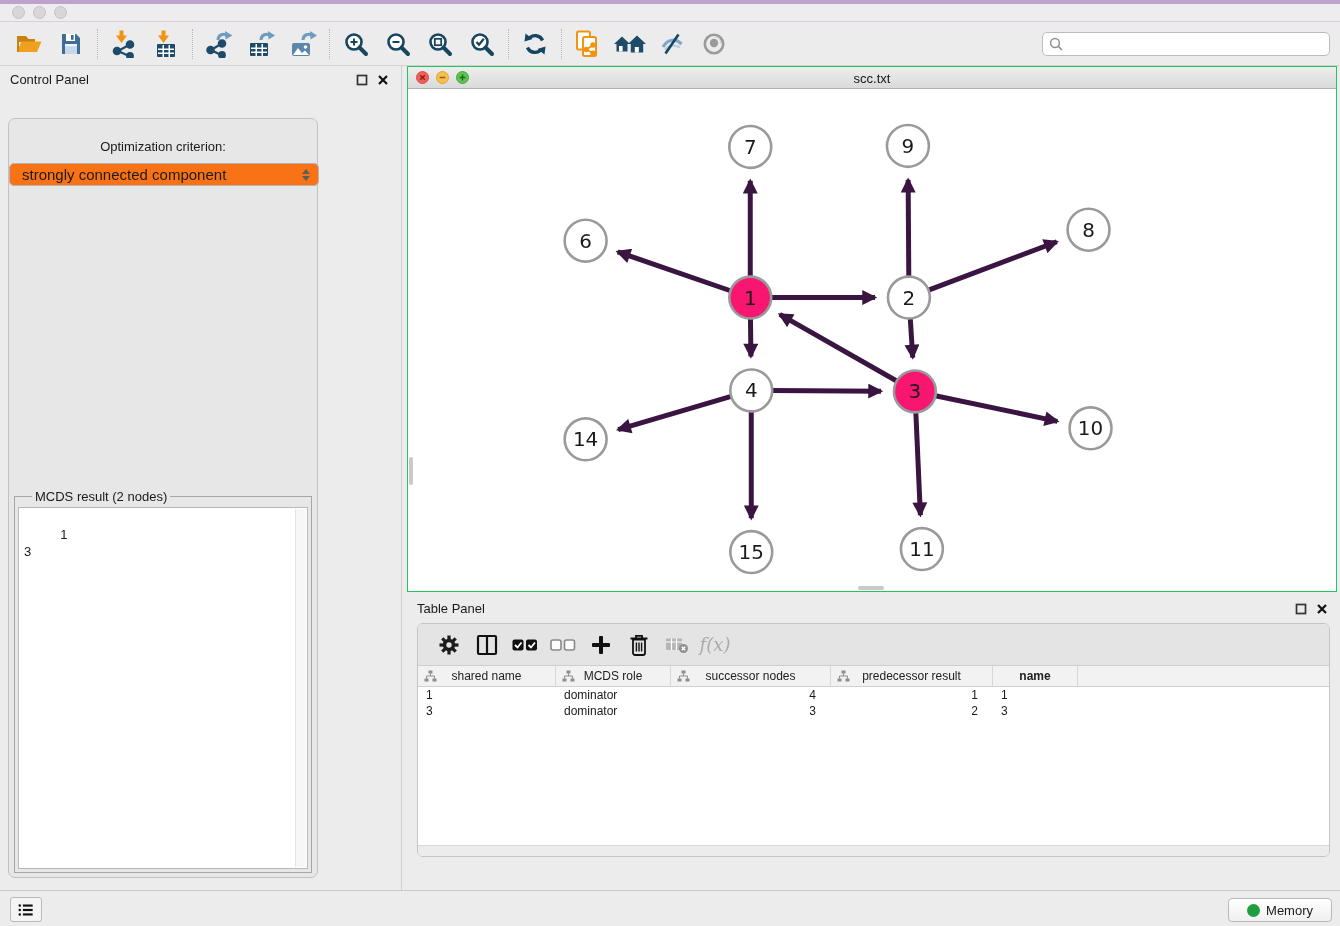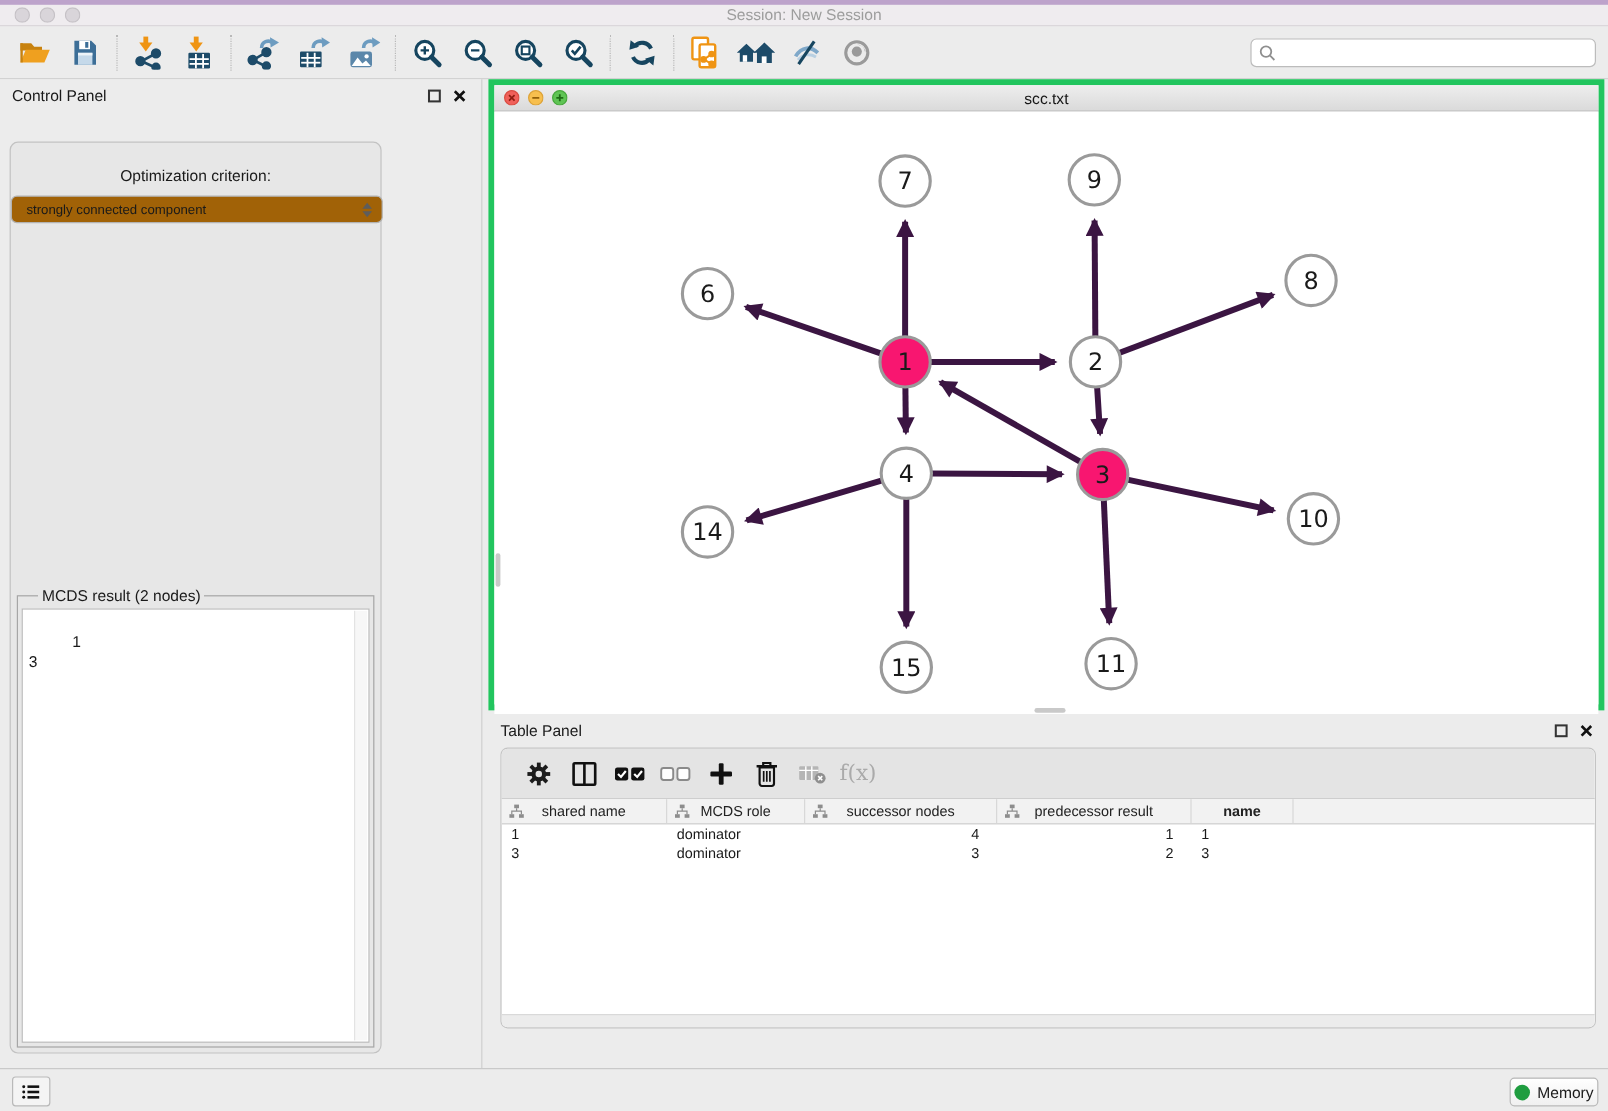--- a/index.html
+++ b/index.html
@@ -26,82 +26,81 @@
   .panel-head{position:absolute;top:6px;left:10px;font-size:13px;color:#1a1a1a}
   .panel-icons{position:absolute;top:8px;right:12px;display:flex;gap:9px;align-items:center}
   .tabbar{display:flex;justify-content:center}
   .tab{height:22px;line-height:20px;padding:0 13px;background:#fff;border:1px solid #b9b9b9;border-left:none;font-size:13px;color:#111;cursor:default}
   .tab:first-child{border-left:1px solid #b9b9b9;border-radius:6px 0 0 6px}
   .tab:last-child{border-radius:0 6px 6px 0}
   .tab.active{background:#dcdcdc;color:#b9b9b9}
   #ctl-tabs{position:absolute;top:30px;left:0;right:0}
   .panel-box{position:absolute;left:8px;top:52px;width:310px;bottom:12px;background:#e7e7e7;border:1px solid #c2c2c2;border-radius:7px}
   .opt-label{margin-top:20px;text-align:center;font-size:13px}
-  .dropdown{margin:9px auto 16px auto;width:310px;height:23px;background:#a16207;border:1px solid #b3b3b3;border-radius:5px;display:flex;align-items:center;font-size:11px}
+  .dropdown{margin:9px auto 16px auto;width:310px;height:23px;background:#f97316;border:1px solid #b3b3b3;border-radius:5px;display:flex;align-items:center;font-size:15px}
   .dd-text{flex:1;padding-left:12px;white-space:nowrap;overflow:hidden}
   .stepper{display:flex;flex-direction:column;gap:2px;margin-right:8px}
   .tri-up{width:0;height:0;border-left:4px solid transparent;border-right:4px solid transparent;border-bottom:5px solid #5d5d5d}
   .tri-down{width:0;height:0;border-left:4px solid transparent;border-right:4px solid transparent;border-top:5px solid #5d5d5d}
   .btnrow{margin-top:11px;display:flex;justify-content:center;gap:13px}
   .btn{height:22px;padding:0 16px;background:linear-gradient(#ffffff,#f1f1f1);border:1px solid #b3b3b3;border-radius:5px;font-size:13px;font-family:"Liberation Sans",sans-serif;color:#111}
   .result-box{position:absolute;left:5px;right:5px;top:370px;bottom:4px;border:1px solid #a6a6a6;padding:3px;background:transparent}
   .result-box legend{font-size:13px;padding:0 3px;margin-left:14px}
   .result-area{position:relative;width:100%;height:100%;background:#fff;border:1px solid #b9b9b9;font-size:13px;line-height:17px;padding:1px 5px;white-space:pre}
   .vtrack{position:absolute;top:1px;right:1px;bottom:1px;width:11px;background:#f7f7f7;border-left:1px solid #e3e3e3}
 
   
-  .netwin{position:absolute;left:407px;top:66px;width:930px;height:526px;border:5px solid #22c55e;background:#fff}
+  .netwin{position:absolute;left:407px;top:66px;width:930px;height:526px;border:1px solid #22c55e;background:#fff}
   .net-titlebar{position:relative;height:22px;background:linear-gradient(#eeeeee,#dadada);border-bottom:1px solid #b2b2b2}
   .net-title{position:absolute;top:4px;left:0;right:0;text-align:center;font-size:13px;color:#161616}
   .net-lights{position:absolute;top:4px;left:8px;display:flex;gap:7px}
   .canvas{position:relative;width:100%;height:502px;background:#fff}
   .canvas svg{display:block}
   .hstub{position:absolute;left:450px;bottom:1px;width:26px;height:4px;background:#c9c9c9;border-radius:2px}
   .vstub{position:absolute;left:1px;top:368px;width:4px;height:28px;background:#c9c9c9;border-radius:2px}
 
   
   .tablepanel{position:absolute;left:407px;top:595px;right:0;bottom:36px;background:#ececec}
   .tbl-container{position:absolute;left:10px;right:10px;top:28px;height:234px;background:#fff;border:1px solid #c4c4c4;border-radius:6px;overflow:hidden}
   .tbl-toolbar{height:42px;background:#e4e4e4;border-bottom:1px solid #cecece;display:flex;align-items:center;padding-left:12px;gap:0}
   .ttbtn{width:38px;height:34px;display:flex;align-items:center;justify-content:center;flex:none}
-  .fx{font-family:"DejaVu Serif",serif;font-size:18px;color:#aaaaaa}
+  .fx{font-family:"DejaVu Serif",serif;font-style:italic;font-size:18px;color:#aaaaaa}
   .tbl-headrow{display:flex;height:21px;background:#f2f2f2;border-bottom:1px solid #cfcfcf}
   .th{position:relative;height:100%;border-right:1px solid #d8d8d8;font-size:12px;color:#222;display:flex;align-items:center;justify-content:center;flex:none}
   .th .tree{position:absolute;left:6px;top:4px}
   .trow{display:flex;height:16px;align-items:center}
   .td{font-size:12px;flex:none;white-space:nowrap;overflow:hidden}
   .td.al{padding-left:8px}.td.ar{padding-right:15px}
   .tbl-scrollstrip{position:absolute;left:0;right:0;bottom:0;height:11px;background:#ececec;border-top:1px solid #d9d9d9}
   #table-tabs{position:absolute;top:269px;left:0;right:0}
 
   
   .statusbar{position:absolute;left:0;right:0;bottom:0;height:36px;background:#ececec;border-top:1px solid #c9c9c9}
   .listbtn{position:absolute;left:10px;top:6px;width:32px;height:25px;background:#f4f4f4;border:1px solid #b9b9b9;border-radius:3px;display:flex;align-items:center;justify-content:center}
-  .membtn{position:absolute;right:8px;top:7px;height:24px;padding:0 3px;background:linear-gradient(#ffffff,#f0f0f0);border:1px solid #b9b9b9;border-radius:4px;display:flex;align-items:center;gap:6px;font-size:13px}
+  .membtn{position:absolute;right:8px;top:7px;height:24px;padding:0 18px;background:linear-gradient(#ffffff,#f0f0f0);border:1px solid #b9b9b9;border-radius:4px;display:flex;align-items:center;gap:6px;font-size:13px}
   .memdot{width:13px;height:13px;border-radius:50%}
 </style>
 </head>
 <body>
 
 <div id="app">
 
   <div class="titlebar">
     <div class="accent"></div>
     <div class="lights">
       <svg width="13" height="13">
           <circle cx="6.5" cy="6.5" r="6" fill="#d9d5da" stroke="#c5c1c6"></circle>
         </svg>
       <svg width="13" height="13">
           <circle cx="6.5" cy="6.5" r="6" fill="#d9d5da" stroke="#c5c1c6"></circle>
         </svg>
       <svg width="13" height="13">
           <circle cx="6.5" cy="6.5" r="6" fill="#d9d5da" stroke="#c5c1c6"></circle>
         </svg>
     </div>
-    <div class="wtitle">Session: New Session</div>
   </div>
 
   <div class="toolbar">
     <span class="tbtn">
       <svg width="28" height="24" viewBox="0 0 28 24">
         <path d="M2 4 h9 l2.5 3 H20 v3 H2 Z" fill="#c8820f"></path>
         <path d="M2 20 L6.5 9.5 H26.5 L22 20 Z" fill="#efA01f"></path>
         <rect x="2" y="4" width="2" height="16" fill="#c8820f"></rect>
       </svg>
     </span>

